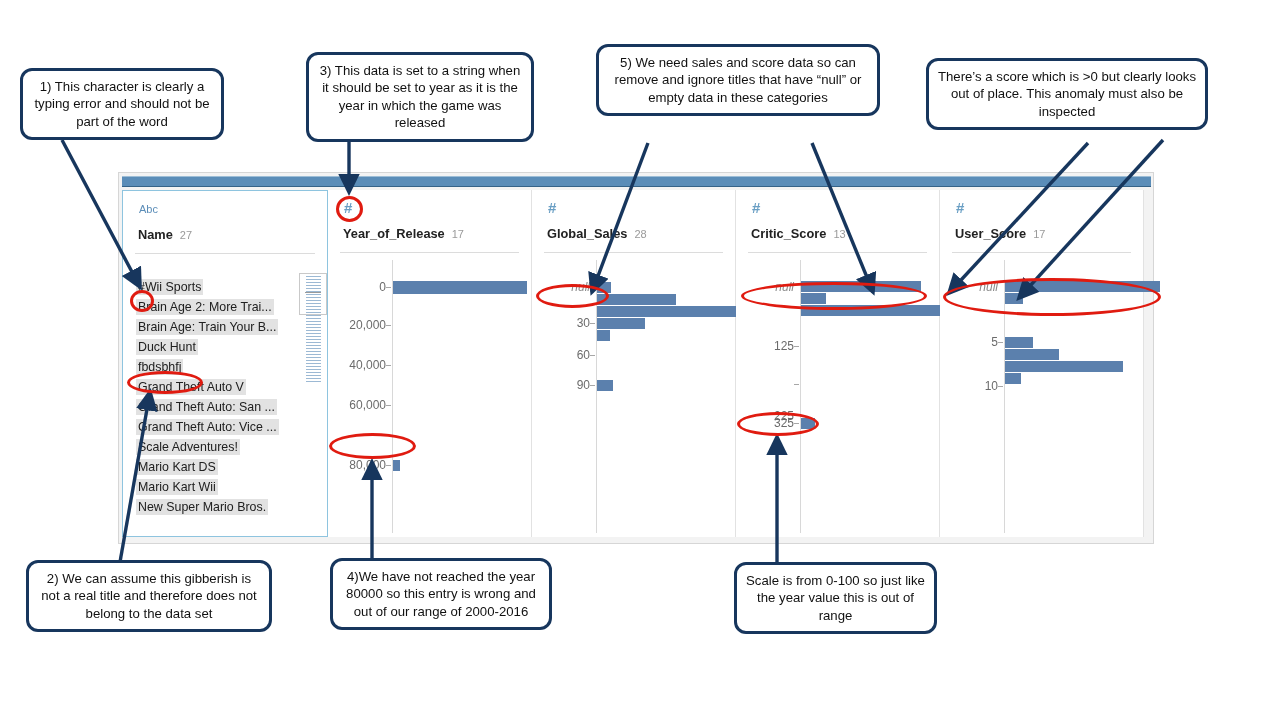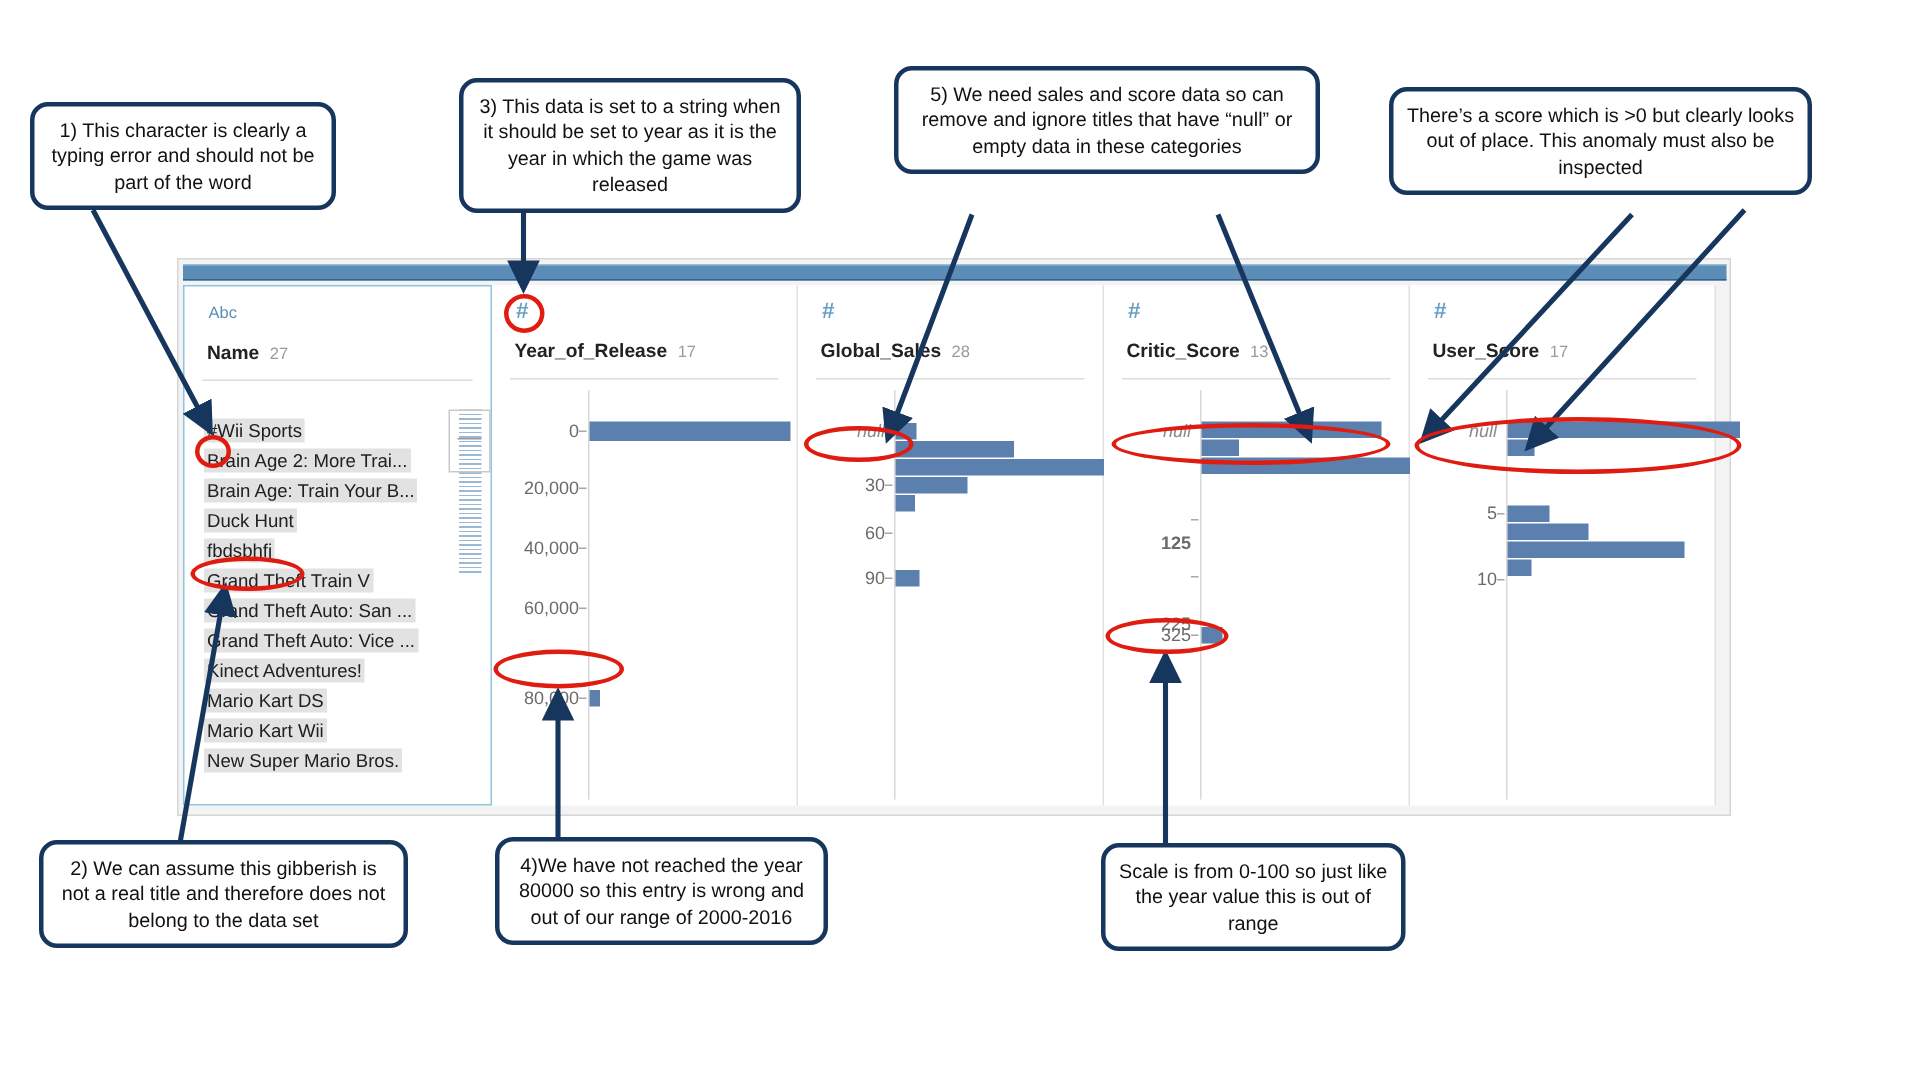--- a/index.html
+++ b/index.html
@@ -146,24 +146,24 @@
         <span>Name</span><span class="field-count">27</span>
       </div>
       <div class="head-rule"></div>
 
       <div class="name-list">
         <div class="name-row"><span class="lbl">#Wii Sports</span></div>
         <div class="name-row"><span class="lbl">Brain Age 2: More Trai...</span></div>
         <div class="name-row"><span class="lbl">Brain Age: Train Your B...</span></div>
         <div class="name-row"><span class="lbl">Duck Hunt</span></div>
         <div class="name-row"><span class="lbl">fbdsbhfj</span></div>
-        <div class="name-row"><span class="lbl">Grand Theft Train V</span></div>
+        <div class="name-row"><span class="lbl">Grand Theft Auto V</span></div>
         <div class="name-row"><span class="lbl">Grand Theft Auto: San ...</span></div>
         <div class="name-row"><span class="lbl">Grand Theft Auto: Vice ...</span></div>
-        <div class="name-row"><span class="lbl">Kinect Adventures!</span></div>
+        <div class="name-row"><span class="lbl">Scale Adventures!</span></div>
         <div class="name-row"><span class="lbl">Mario Kart DS</span></div>
         <div class="name-row"><span class="lbl">Mario Kart Wii</span></div>
         <div class="name-row"><span class="lbl">New Super Mario Bros.</span></div>
       </div>
 
       <div class="mini-scroll"></div>
       <div class="mini-thumb"></div>
     </div>
 
     <div class="card hist-card">
@@ -215,21 +215,21 @@
 
     <div class="card hist-card">
       <div class="type-icon hash">#</div>
       <div class="field-head">
         <span>Critic_Score</span><span class="field-count">13</span>
       </div>
       <div class="head-rule"></div>
       <div class="hist">
         <div class="axisline"></div>
         <div class="axis-lbl null" style="top:27px;">null</div>
-        <div class="axis-lbl" style="top:102px;font-weight:bold;">125</div>
+        <div class="axis-lbl" style="top:86px;">125</div>
         <div class="tickmark" style="top:86px;"></div>
         <div class="axis-lbl" style="top:124px;margin-top:32px;">225</div>
         <div class="tickmark" style="top:124px;"></div>
         <div class="axis-lbl" style="top:163px;">325</div>
         <div class="tickmark" style="top:163px;"></div>
         <div class="bar" style="top:21px;width:120px;"></div>
         <div class="bar" style="top:33px;width:25px;"></div>
         <div class="bar" style="top:45px;width:152px;"></div>
         <div class="bar" style="top:158px;width:14px;"></div>
       </div>

